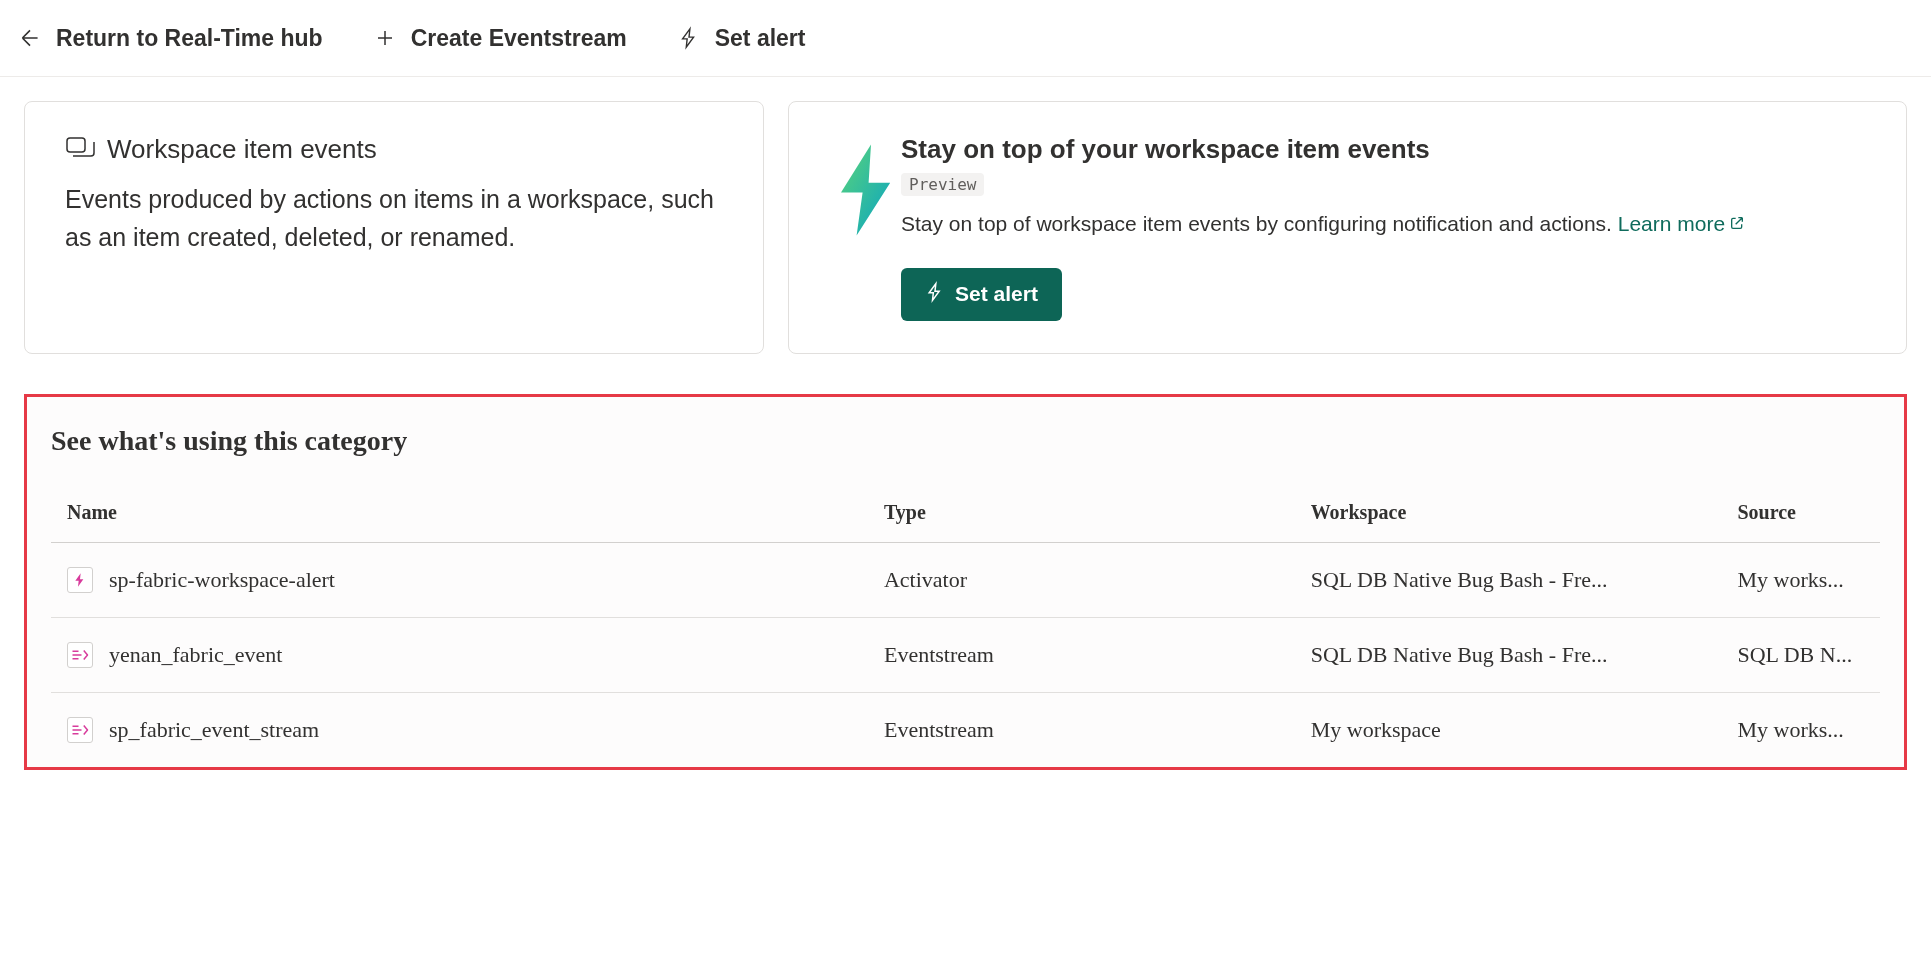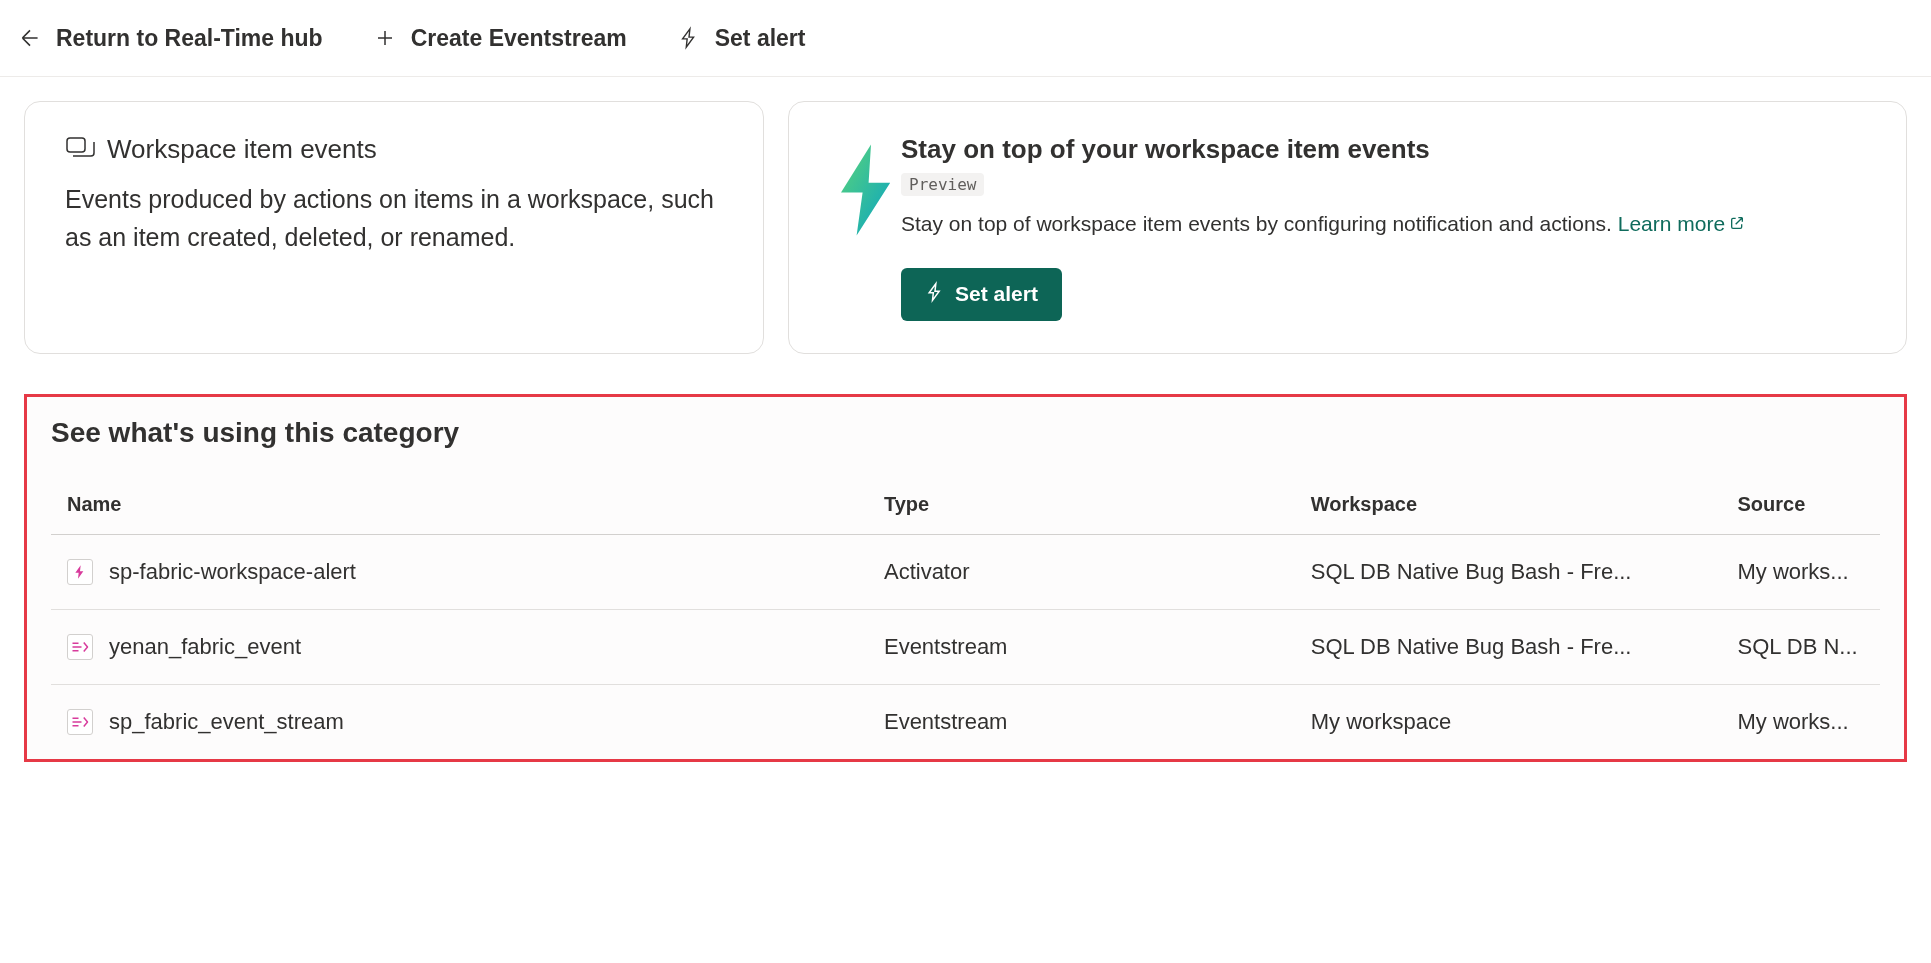--- a/index.html
+++ b/index.html
@@ -40,21 +40,21 @@
       padding: 24px;
     }
     .cards-row {
       display: flex;
       gap: 24px;
       margin-bottom: 40px;
     }
     .card {
       background: #ffffff;
       border: 1px solid #e1dfdd;
-      border-radius: 16px;
+      border-radius: 8px;
       padding: 32px 40px;
       flex: 1;
     }
     .card-left {
       flex: 0 0 740px;
     }
     .card-right {
       flex: 1;
     }
     .card-header {
@@ -123,22 +123,23 @@
       color: #ffffff;
       border: none;
       border-radius: 6px;
       padding: 12px 24px;
       font-size: 21px;
       font-weight: 600;
       cursor: pointer;
     }
     .highlighted-section {
       border: 3px solid #e63946;
-      padding: 20px 24px 0 24px;
+      padding: 28px 24px 0 24px;
       background: #fdfcfc;
+      font-family: Liberation Serif, serif;
     }
     .section-heading {
       font-size: 28px;
       font-weight: 700;
       color: #323130;
       margin-bottom: 32px;
     }
     .table {
       width: 100%;
       border-collapse: collapse;

